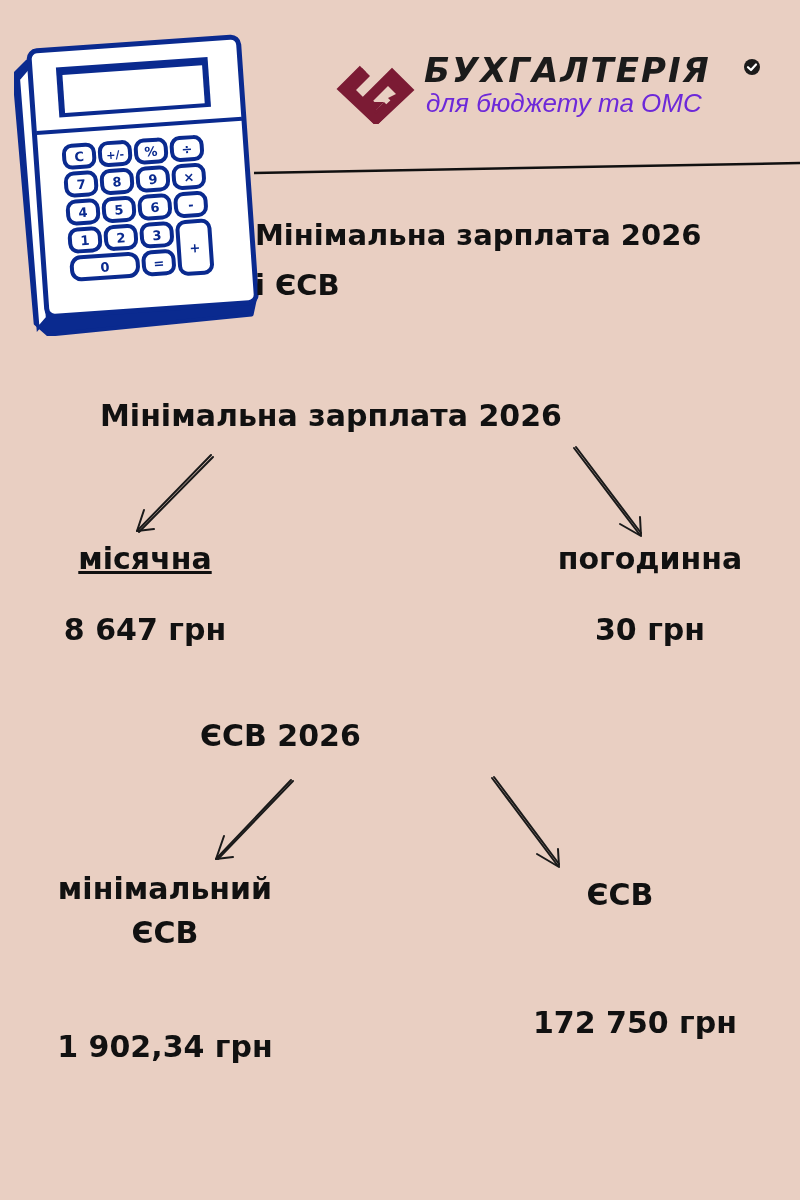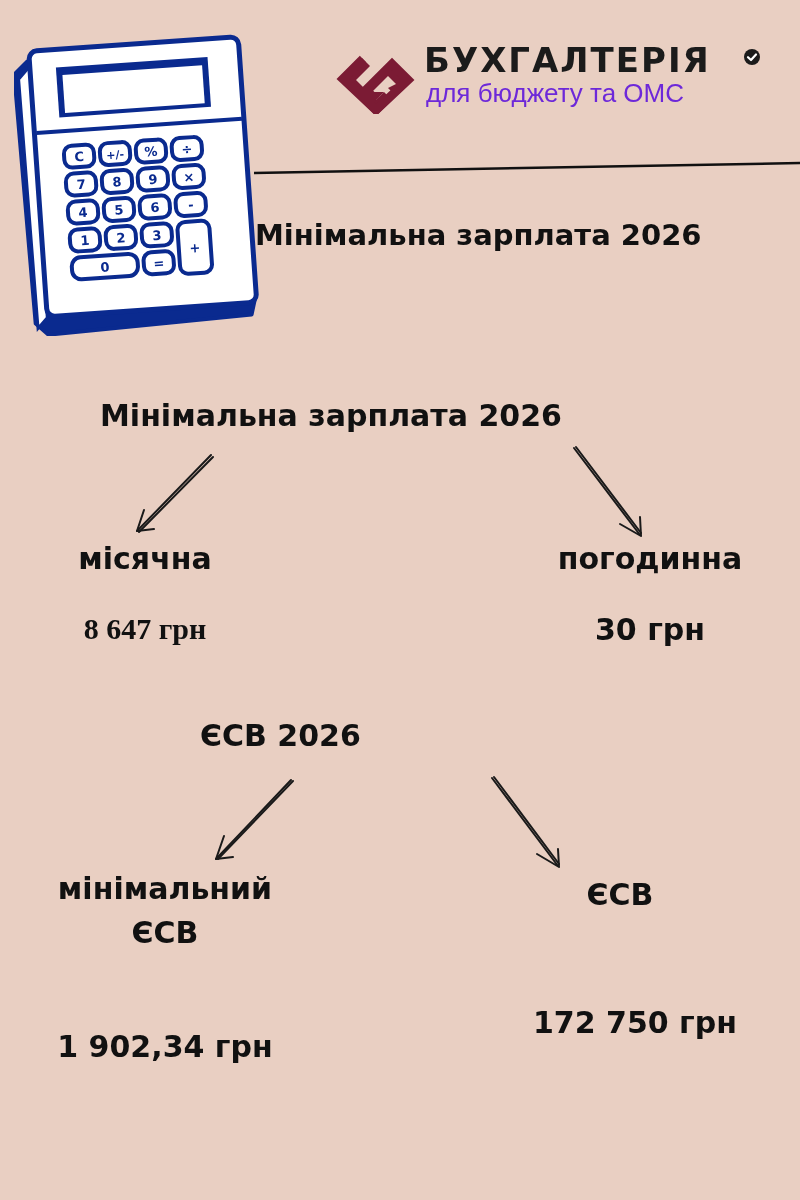--- a/index.html
+++ b/index.html
@@ -22,23 +22,24 @@
       left: 14px;
       top: 26px;
       width: 250px;
       height: 310px;
     }
 
     
     .logo {
       position: absolute;
       left: 336px;
-      top: 40px;
+      top: 50px;
       width: 440px;
       height: 80px;
+      font-style: italic;
     }
     .logo-mark {
       position: absolute;
       left: 0;
       top: 4px;
       width: 80px;
       height: 70px;
     }
     .logo-title {
       position: absolute;
@@ -204,26 +205,27 @@
   </div>
   <div class="logo-subtitle">для бюджету та ОМС</div>
 </div>
 
 <svg class="divider" viewBox="0 0 800 200">
   <line x1="254" y1="173" x2="800" y2="163" stroke="#111111" stroke-width="2.5"></line>
 </svg>
 
 <div class="heading main-title">
   <div>Мінімальна зарплата 2026</div>
+  <div>і ЄСВ</div>
 </div>
 
 <div class="heading section-title" style="left:100px; top:396px; width:600px;">Мінімальна зарплата 2026</div>
 
-<div class="label" style="left:40px; top:540px; width:210px;">місячна</div>
-<div class="value" style="left:40px; top:612px; width:210px;font-family:Liberation Serif, serif;">8 647 грн</div>
+<div class="label" style="left:40px; top:540px; width:210px;text-decoration:underline;">місячна</div>
+<div class="value" style="left:40px; top:612px; width:210px;">8 647 грн</div>
 
 <div class="label" style="left:530px; top:540px; width:240px;">погодинна</div>
 <div class="value" style="left:530px; top:612px; width:240px;">30 грн</div>
 
 <div class="heading section-title" style="left:200px; top:716px; width:380px;">ЄСВ 2026</div>
 
 <div class="label" style="left:20px; top:870px; width:290px;">
   <div>мінімальний</div>
   <div style="margin-top:6px;">ЄСВ</div>
 </div>

